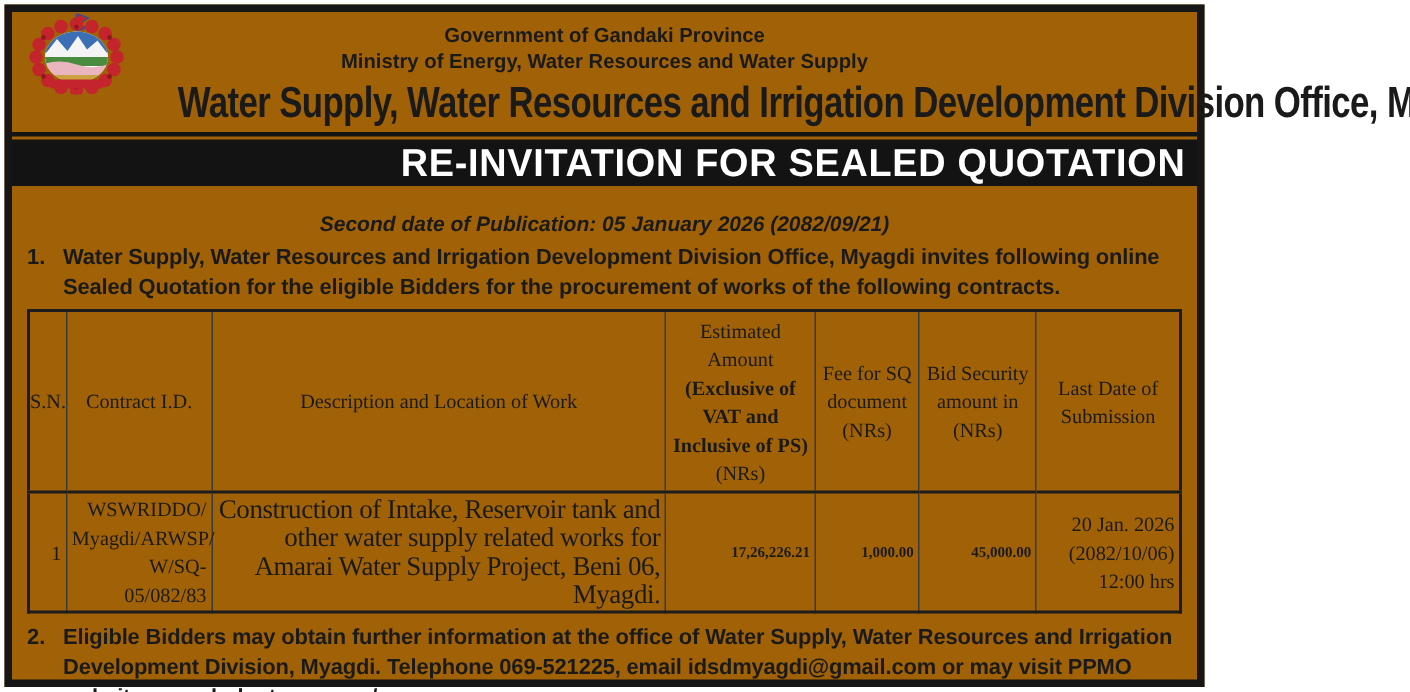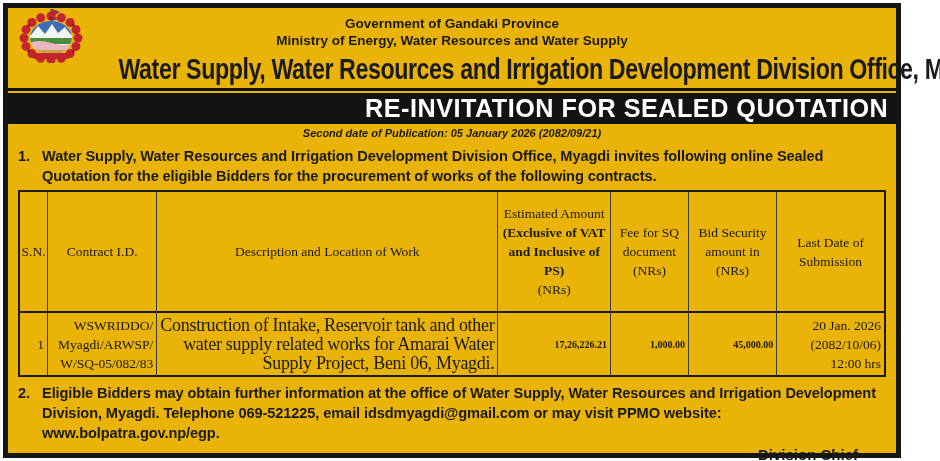--- a/index.html
+++ b/index.html
@@ -1,38 +1,38 @@
 <!DOCTYPE html>
 <html><head>
 <meta charset="utf-8">
 <style>
   * { margin:0; padding:0; box-sizing:border-box; }
   html,body { width:940px; height:461px; background:#ffffff; overflow:hidden;
               font-family:"Liberation Sans", sans-serif; color:#1a1a1a; }
-  .frame { position:absolute; left:3px; top:3px; width:898px; height:455px;
-           border:5px solid #161616; background:#eab308; }
+  .frame { position:absolute; left:3px; top:3px; width:800px; height:455px;
+           border:5px solid #161616; background:#a16207; }
   .inner { position:relative; width:100%; height:100%; }
 
   
   .masthead { position:relative; padding-top:7px; border-bottom:3px solid #141414; }
   .emblem { position:absolute; left:10px; top:1px; width:66px; height:54px; }
   .govt-line { text-align:center; font-weight:bold; font-size:13.5px; line-height:17px; }
   .office-name-wrap { text-align:center; white-space:nowrap; margin-top:3px; height:36px; overflow:visible; }
   .office-name { display:inline-block; font-weight:bold; font-size:29px; letter-spacing:-0.5px;
                  transform:scaleX(0.80); transform-origin:50% 50%; line-height:34px; }
 
   
   .title-bar { margin-top:2px; background:#131313; height:31px; display:flex;
                align-items:center; justify-content:flex-end; }
   .title-bar-text { color:#ffffff; font-weight:bold; font-size:26px; letter-spacing:0.5px;
                     transform:scaleX(0.97); white-space:nowrap; }
 
   .content { padding:0 10px; }
-  .pub-line { text-align:center; font-weight:bold; font-style:italic; font-size:11px;
-              margin-top:0; line-height:18px; }
+  .pub-line { text-align:center; font-weight:bold; font-style:italic; font-size:14px;
+              margin-top:16px; line-height:18px; }
 
   .clause { display:flex; font-weight:bold; font-size:14.6px; line-height:20px; margin-top:4px; }
   .clause .num { width:24px; flex:0 0 24px; }
   .clause .ctext { flex:1; letter-spacing:-0.1px; }
 
   
   table { width:100%; border-collapse:collapse; table-layout:fixed; margin-top:4px;
           border:2px solid #1c1c1c; }
   td { border:1px solid #3a3a3a; font-size:13.5px; line-height:19px;
        vertical-align:middle; padding:1px 3px;font-family:Liberation Serif, serif; }

